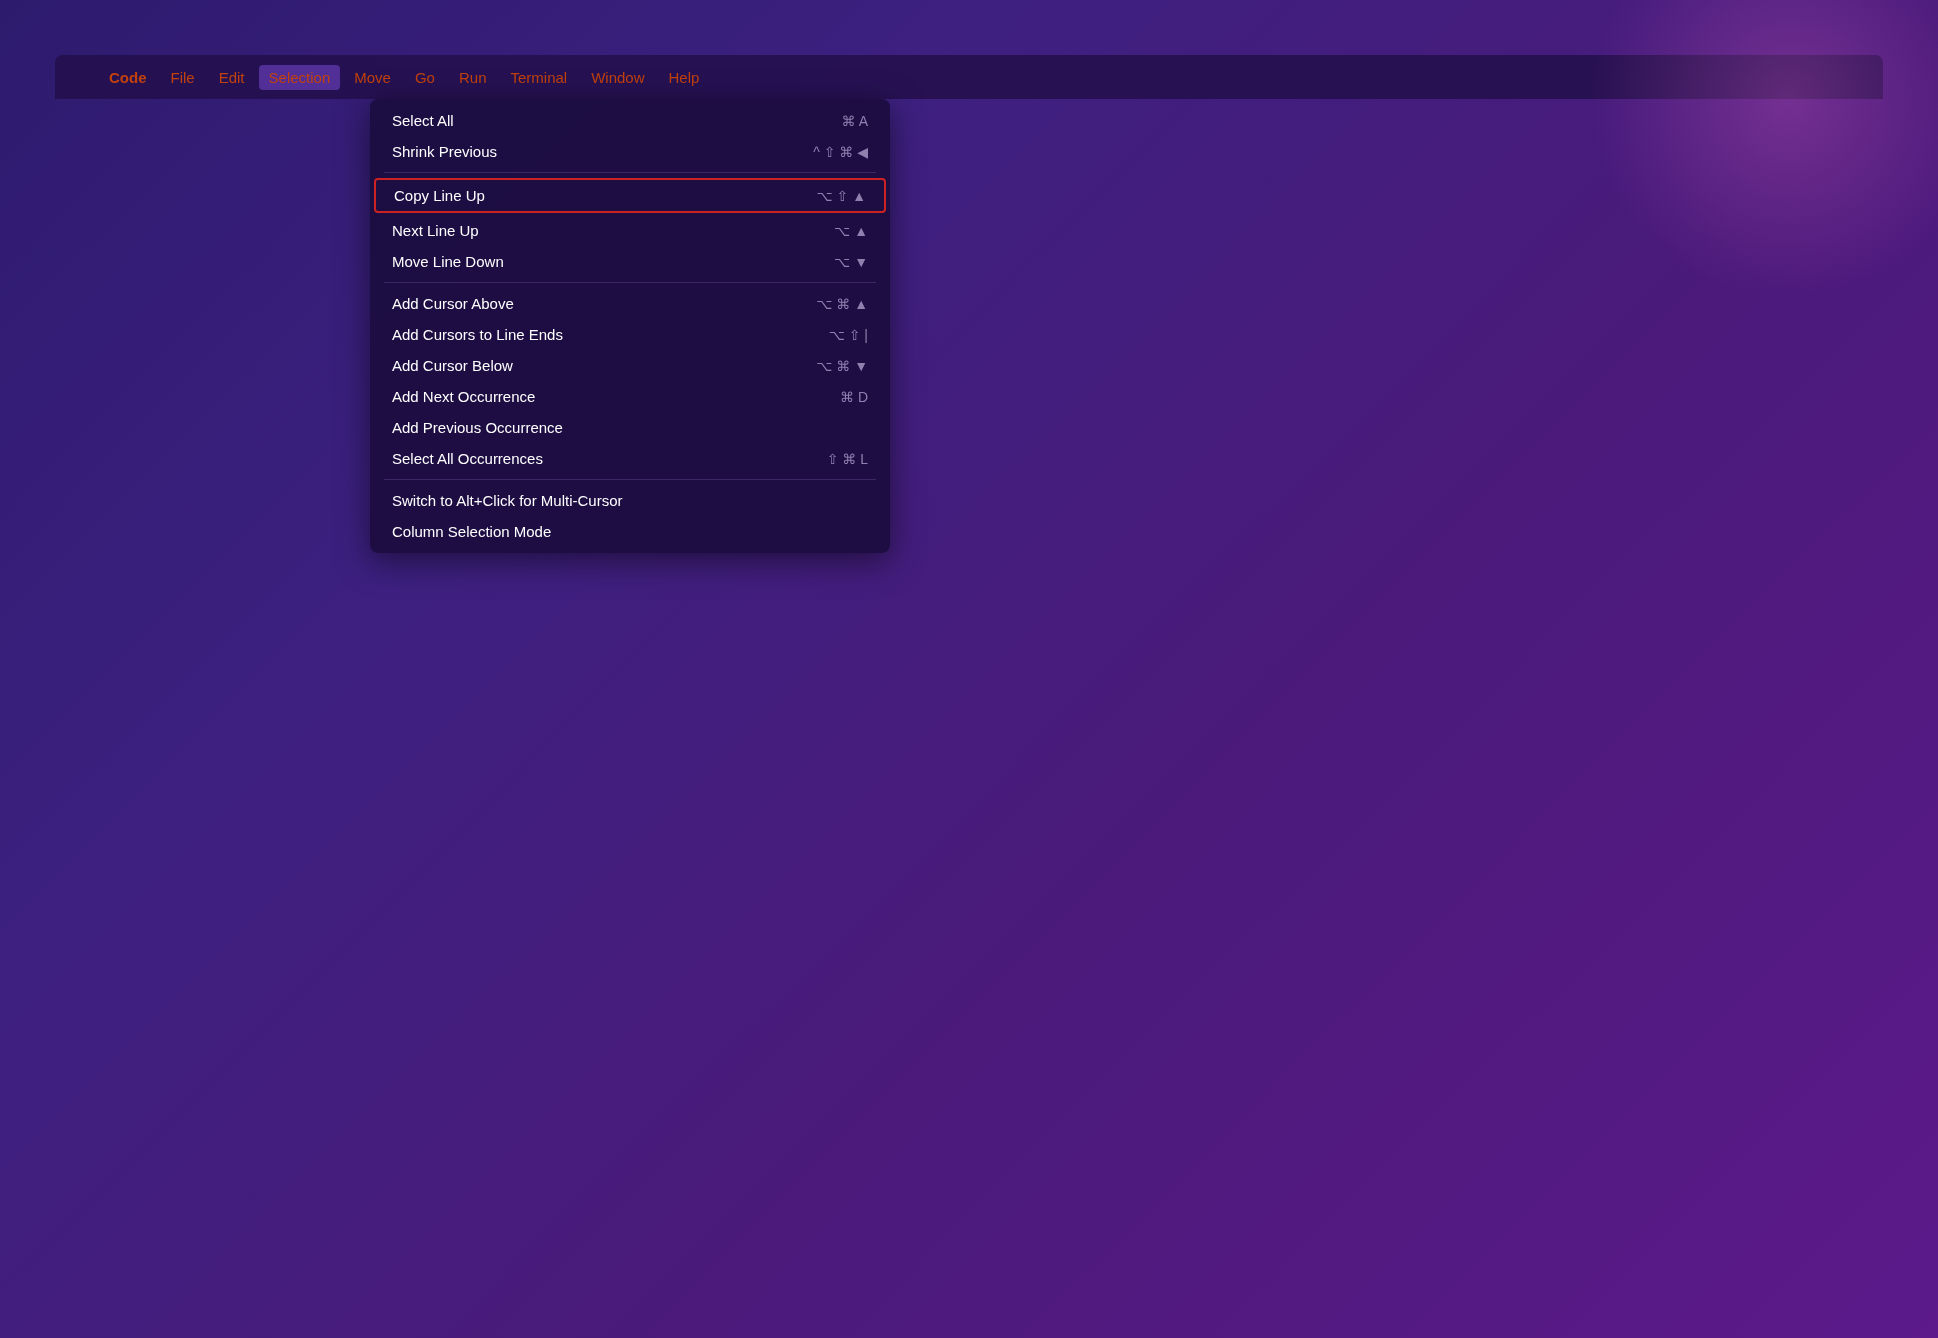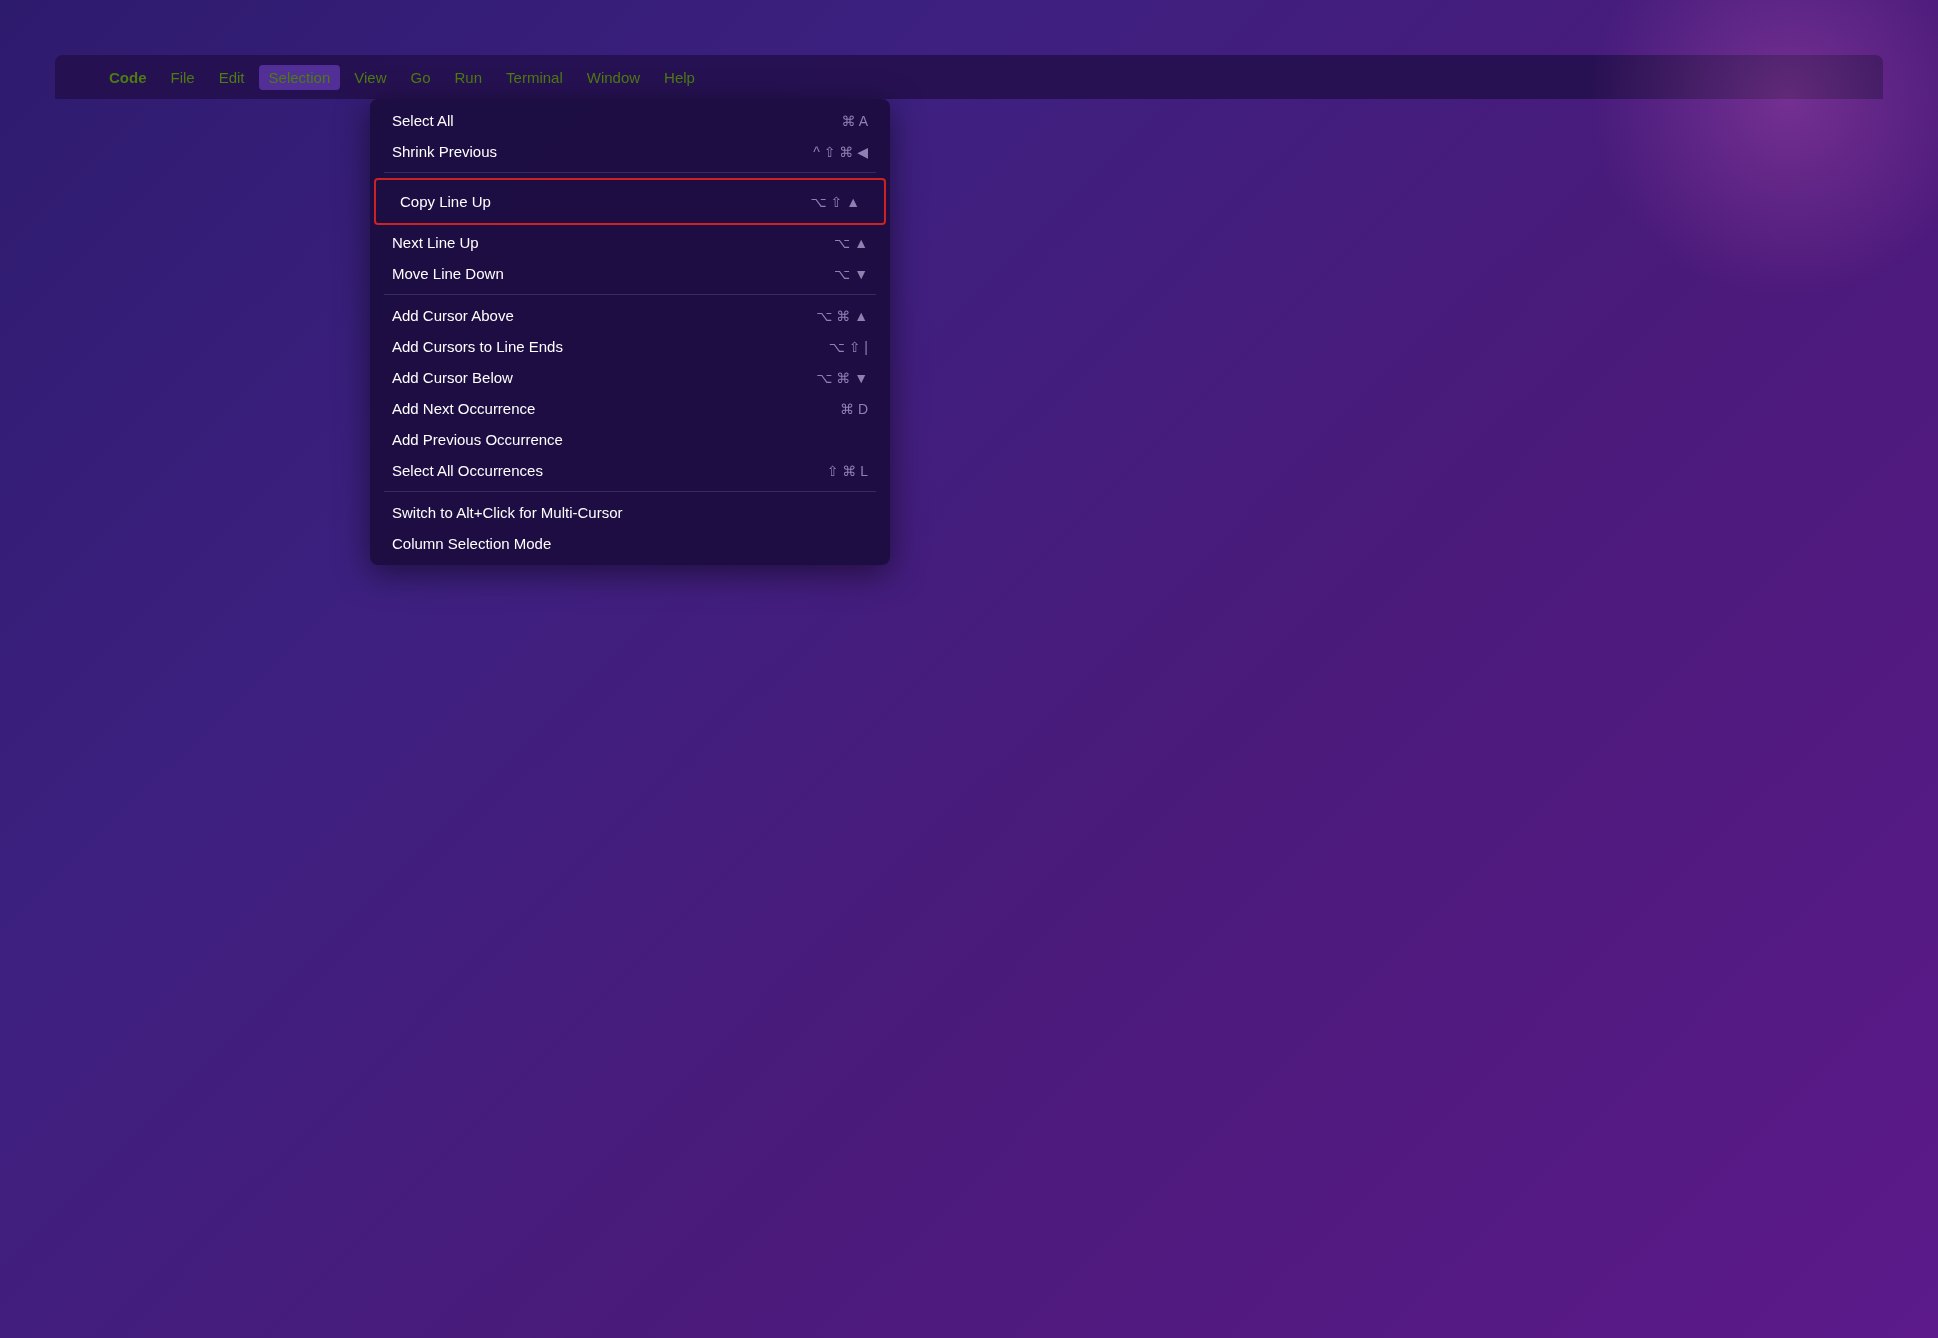--- a/index.html
+++ b/index.html
@@ -37,21 +37,21 @@
       border-radius: 8px 8px 0 0;
       display: flex;
       align-items: center;
       padding: 0 16px;
       gap: 4px;
     }
 
     .menubar-item {
       padding: 4px 10px;
       font-size: 15px;
-      color: #4d7c0f;
+      color: #c2410c;
       border-radius: 4px;
       cursor: pointer;
       white-space: nowrap;
     }
 
     .menubar-item.apple {
       font-size: 18px;
       margin-right: 4px;
     }
 
@@ -102,38 +102,38 @@
       height: 1px;
       background: rgba(150, 120, 200, 0.25);
       margin: 5px 14px;
     }
 
     
     .highlighted-group {
       border: 2px solid #cc2222;
       border-radius: 4px;
       margin: 2px 4px;
-      padding: 6px;
+      padding: 0;
     }
 
     .highlighted-group .menu-item {
       margin: 0;
       border-radius: 2px;
     }
   </style>
 </head>
 <body>
 
 <div class="menubar">
   <div class="menubar-item apple"></div>
   <div class="menubar-item bold">Code</div>
   <div class="menubar-item">File</div>
   <div class="menubar-item">Edit</div>
   <div class="menubar-item active">Selection</div>
-  <div class="menubar-item">View</div>
+  <div class="menubar-item">Move</div>
   <div class="menubar-item">Go</div>
   <div class="menubar-item">Run</div>
   <div class="menubar-item">Terminal</div>
   <div class="menubar-item">Window</div>
   <div class="menubar-item">Help</div>
 </div>
 
 <div class="dropdown-container">
 
   <div class="menu-item">

